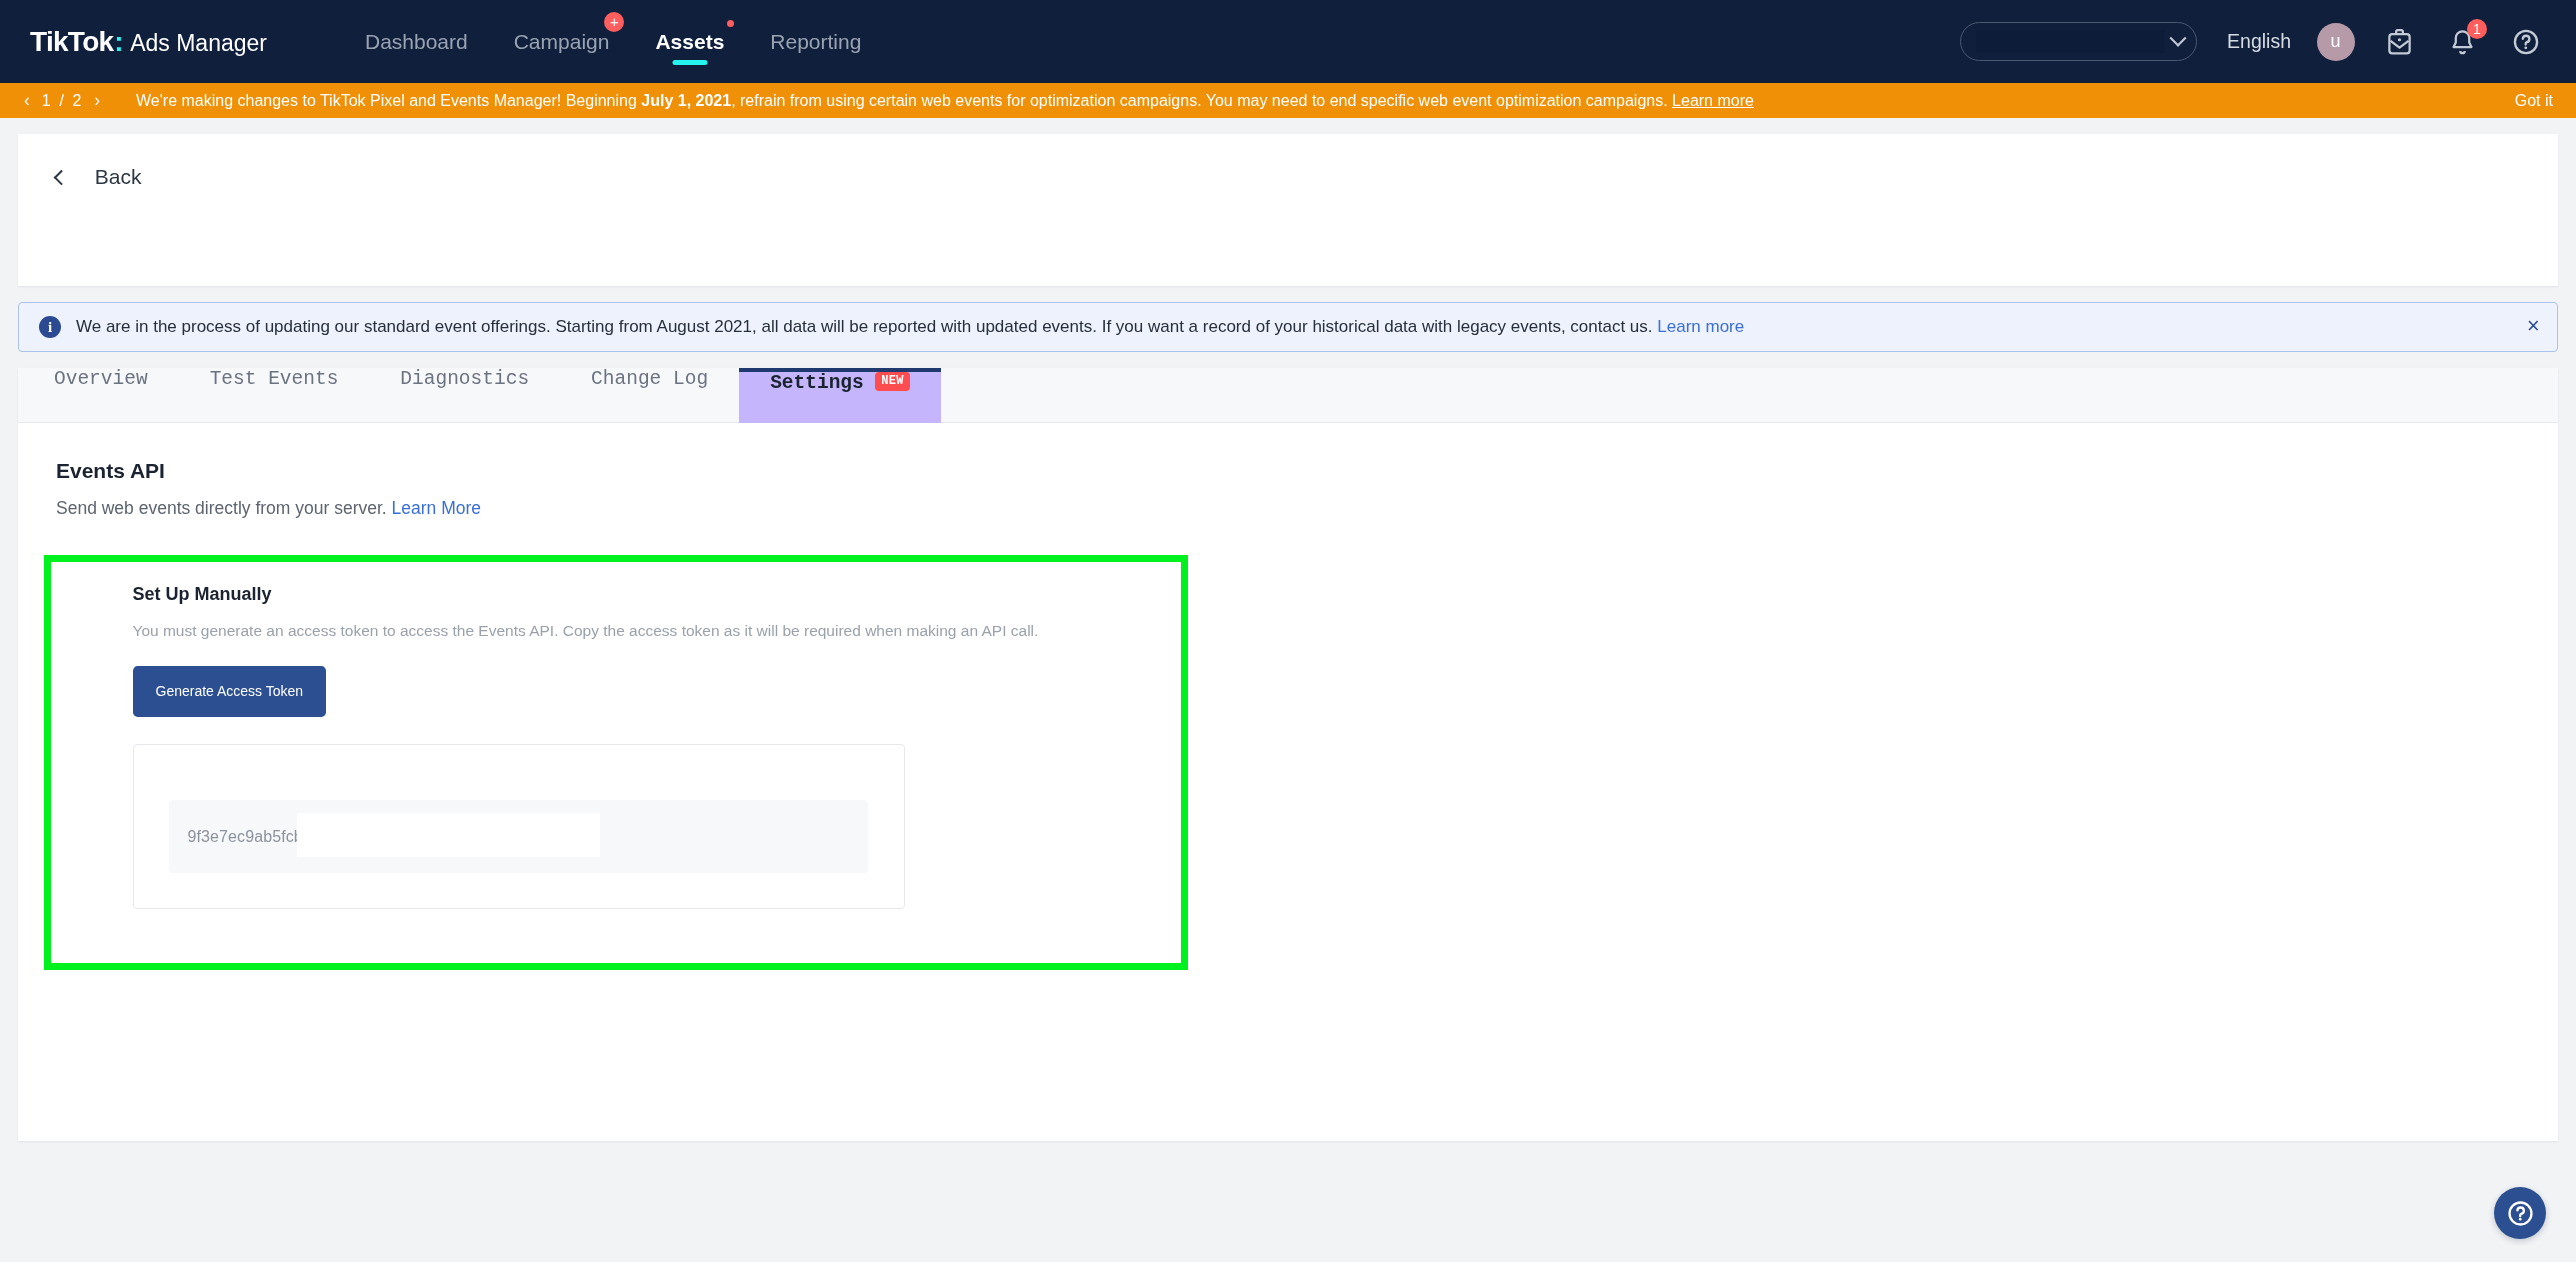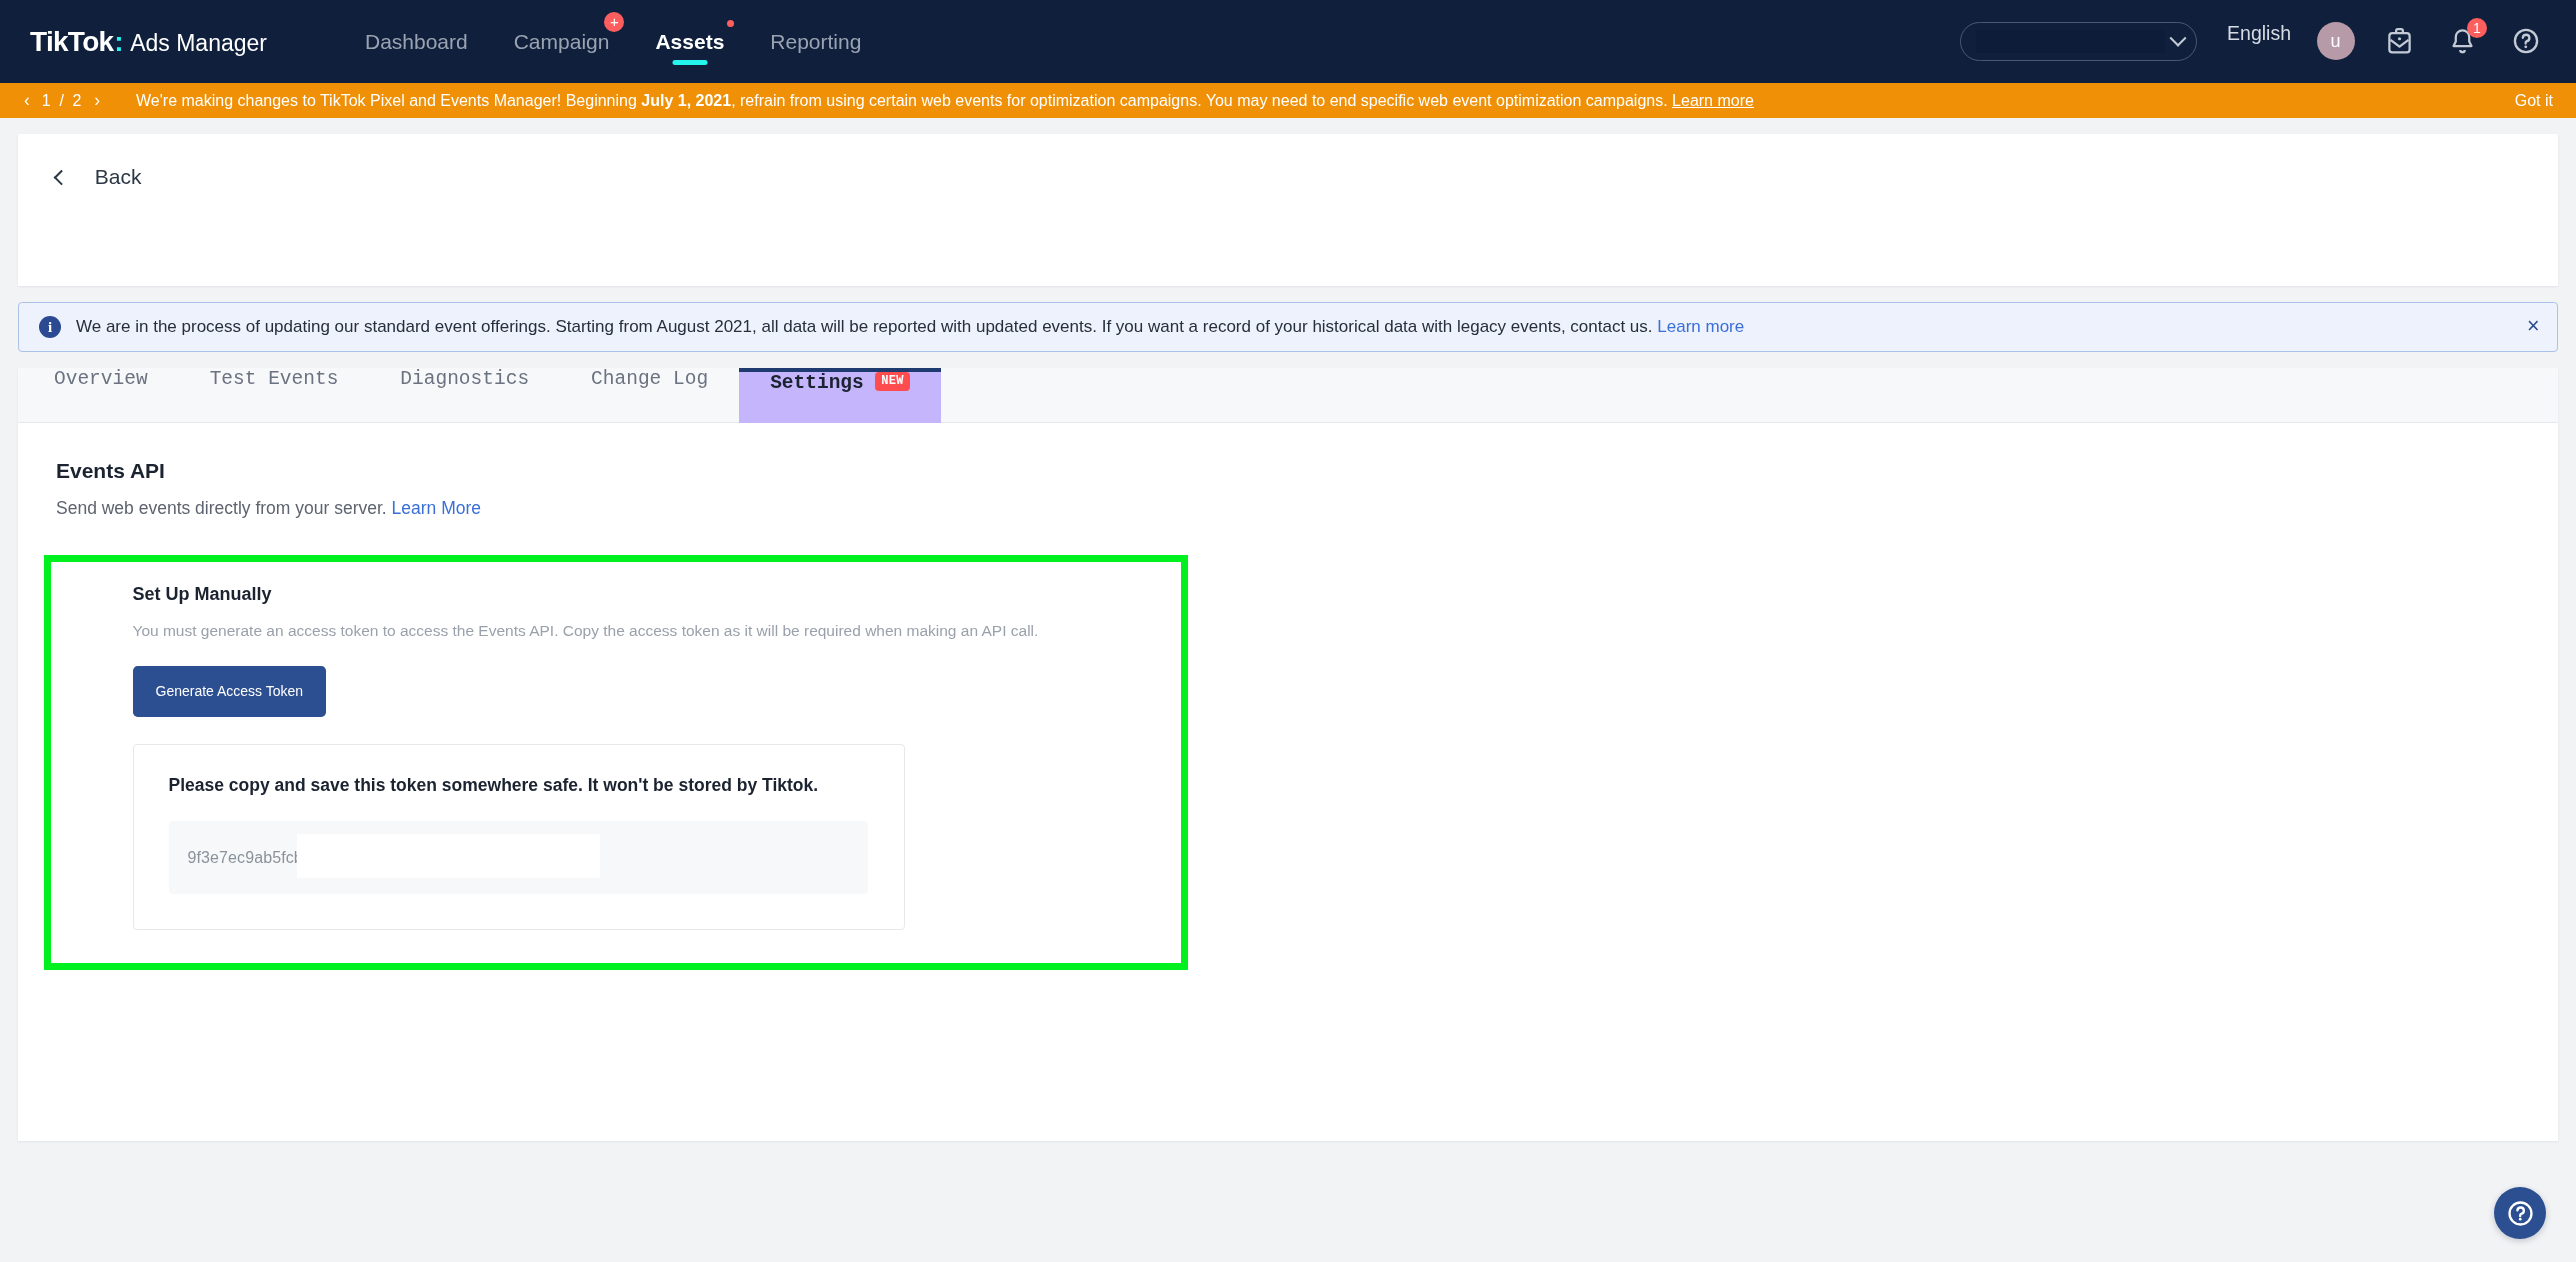--- a/index.html
+++ b/index.html
@@ -90,21 +90,21 @@
     top: 20px;
     right: 13.4px;
     width: 7.4px; height: 7.4px;
     border-radius: 50%;
     background: #fe5e5e;
   }
 
   .topnav-right {
     margin-left: auto;
     display: flex;
-    align-items: flex-start;
+    align-items: center;
     gap: 0;
   }
   .account-select {
     width: 237px;
     height: 39px;
     border: 1.3px solid #4a5872;
     border-radius: 19.5px;
     display: flex;
     align-items: center;
     padding: 0 12px 0 15px;
@@ -607,21 +607,20 @@
     <div class="highlight">
       <div class="manual-inner">
 
         <div class="manual-title">Set Up Manually</div>
 
         <div class="atg-desc">You must generate an access token to access the Events API. Copy the access token as it will be required when making an API call.</div>
 
         <button class="gen-btn">Generate Access Token</button>
 
         <div class="token-panel">
-          <div class="token-note">Please copy and save this token somewhere safe. It won't be stored by Tiktok.</div>
           <div class="token-field">
             <span class="token-value">9f3e7ec9ab5fcb8</span>
             <span class="token-redact"></span>
           </div>
         </div>
 
       </div>
     </div>
 
   </div>

